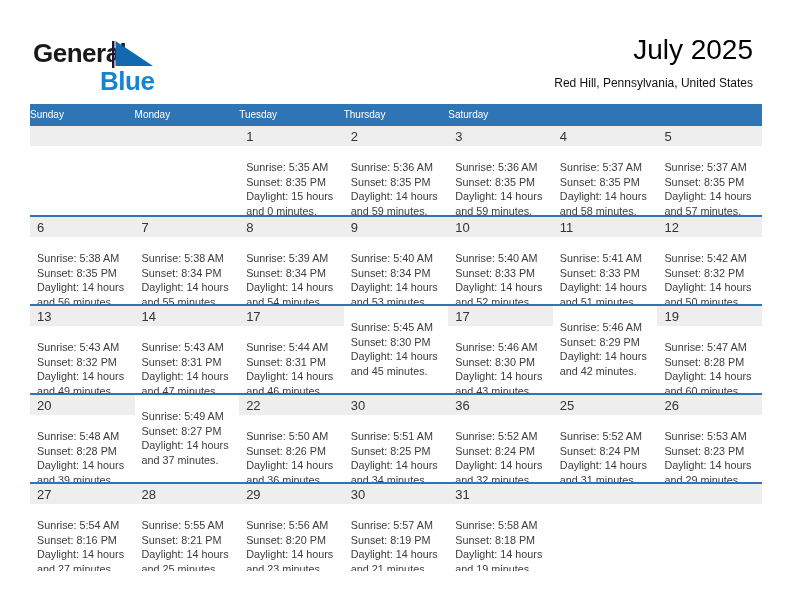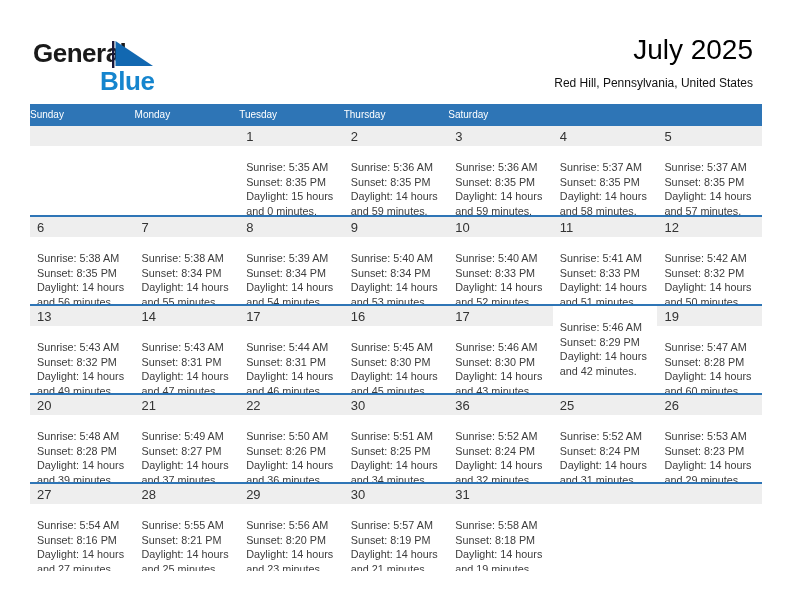--- a/index.html
+++ b/index.html
@@ -229,21 +229,20 @@
           <div class="day-cell">
             <div class="day-band"><span class="day-num">17</span></div>
             <div class="day-content">
               <div class="detail-line">Sunrise: 5:44 AM</div>
               <div class="detail-line">Sunset: 8:31 PM</div>
               <div class="detail-line">Daylight: 14 hours</div>
               <div class="detail-line">and 46 minutes.</div>
             </div>
           </div>
           <div class="day-cell">
-            <div class="day-band"><span class="day-num">16</span></div>
             <div class="day-content">
               <div class="detail-line">Sunrise: 5:45 AM</div>
               <div class="detail-line">Sunset: 8:30 PM</div>
               <div class="detail-line">Daylight: 14 hours</div>
               <div class="detail-line">and 45 minutes.</div>
             </div>
           </div>
           <div class="day-cell">
             <div class="day-band"><span class="day-num">17</span></div>
             <div class="day-content">
@@ -275,21 +274,20 @@
           <div class="day-cell">
             <div class="day-band"><span class="day-num">20</span></div>
             <div class="day-content">
               <div class="detail-line">Sunrise: 5:48 AM</div>
               <div class="detail-line">Sunset: 8:28 PM</div>
               <div class="detail-line">Daylight: 14 hours</div>
               <div class="detail-line">and 39 minutes.</div>
             </div>
           </div>
           <div class="day-cell">
-            <div class="day-band"><span class="day-num">21</span></div>
             <div class="day-content">
               <div class="detail-line">Sunrise: 5:49 AM</div>
               <div class="detail-line">Sunset: 8:27 PM</div>
               <div class="detail-line">Daylight: 14 hours</div>
               <div class="detail-line">and 37 minutes.</div>
             </div>
           </div>
           <div class="day-cell">
             <div class="day-band"><span class="day-num">22</span></div>
             <div class="day-content">

